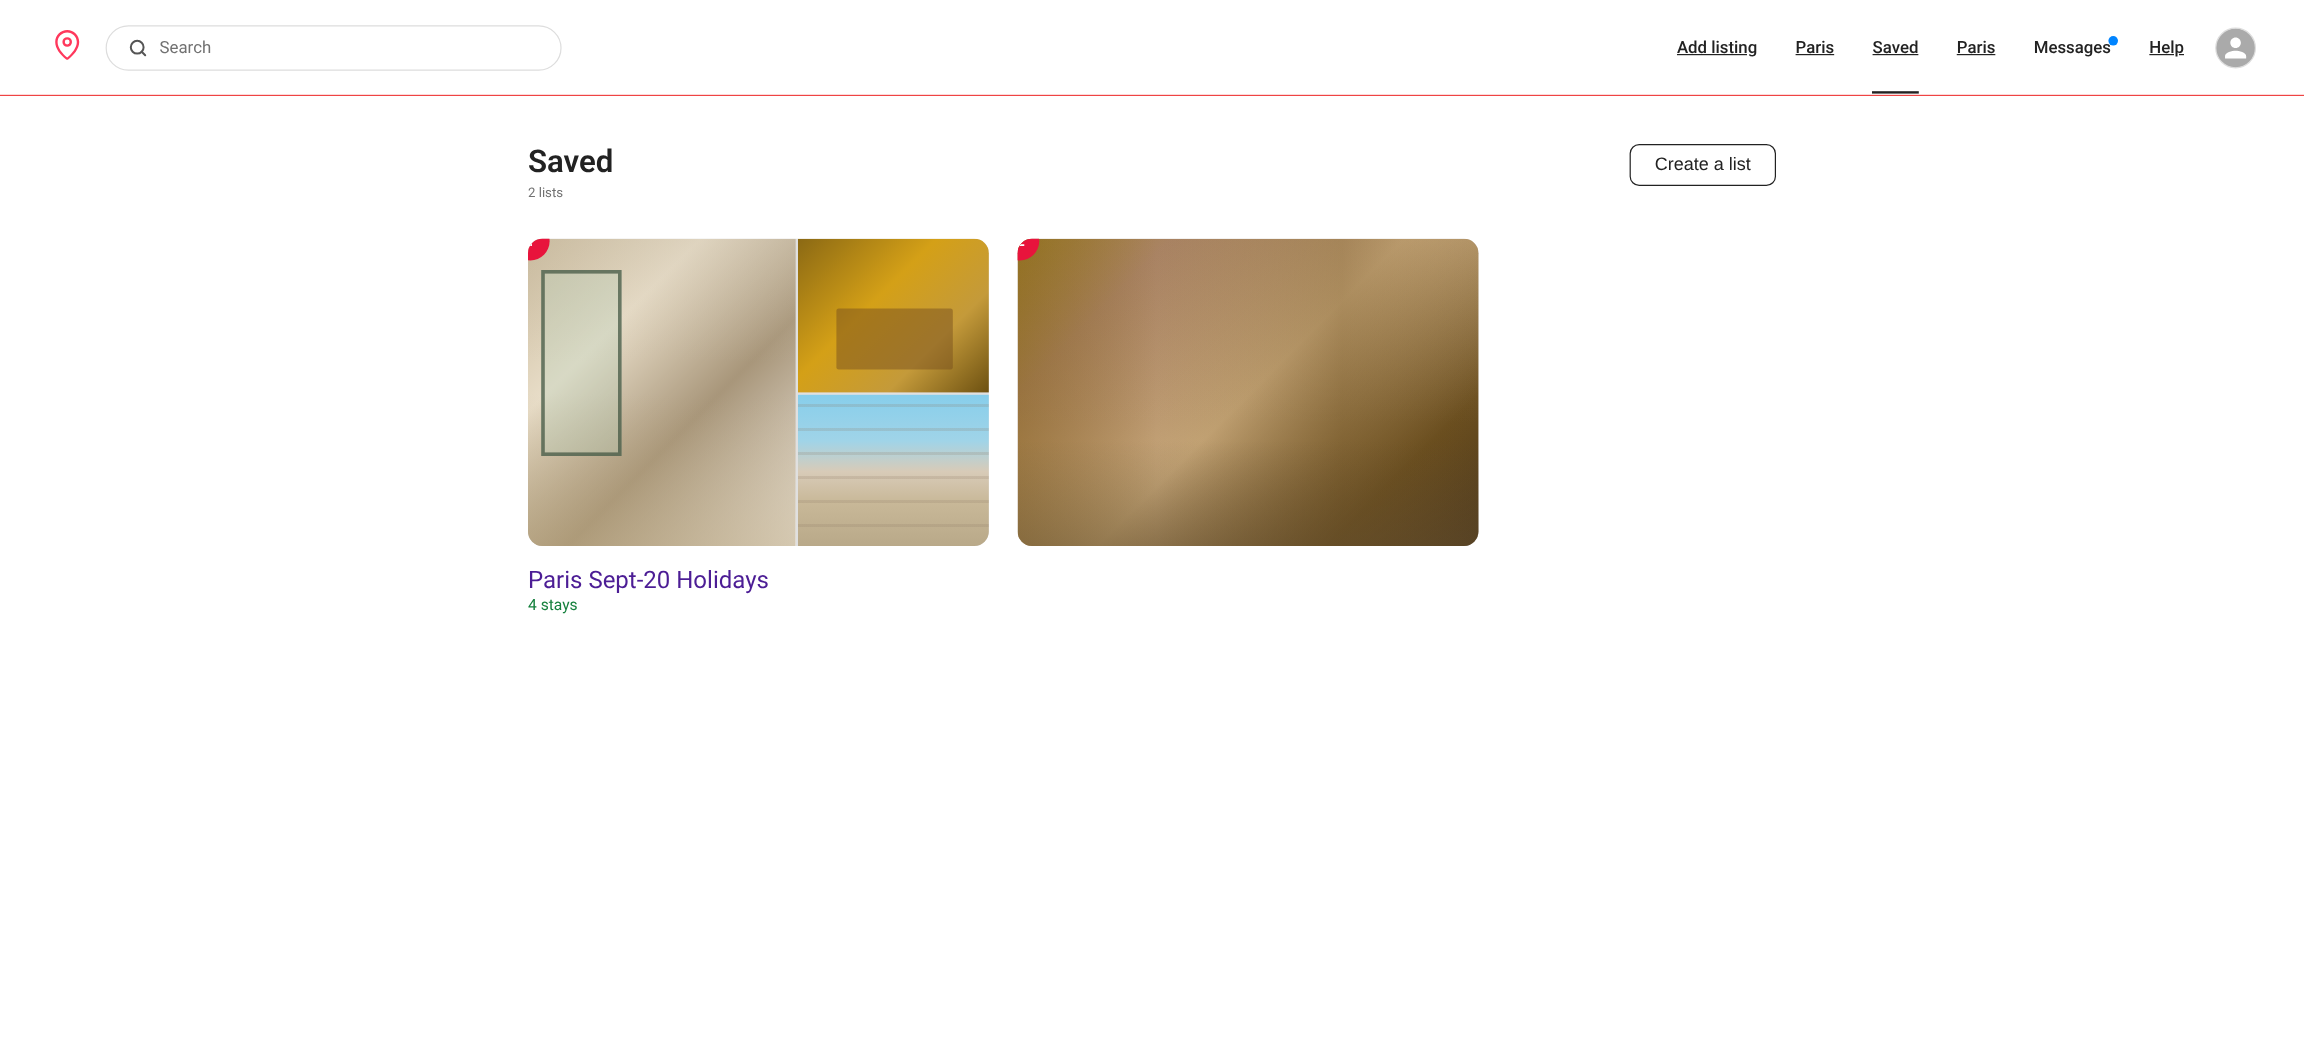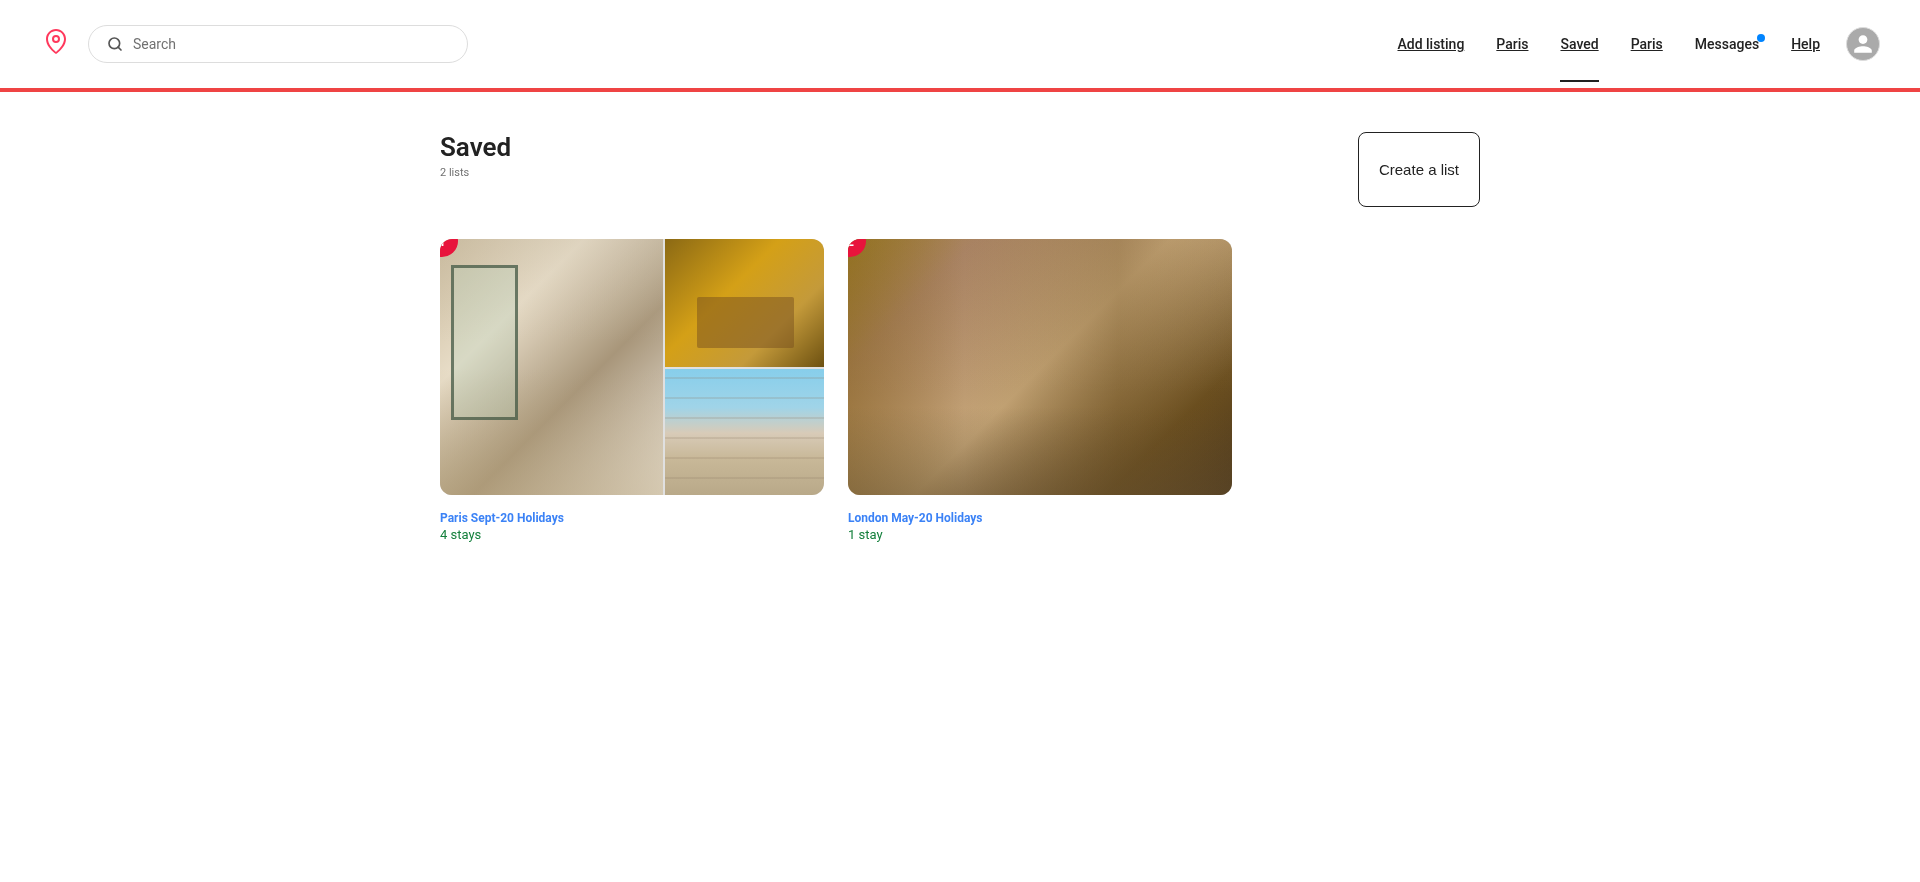--- a/index.html
+++ b/index.html
@@ -10,22 +10,22 @@
       color: #222;
       min-height: 882px;
     }
 
     
     header {
       display: flex;
       align-items: center;
       justify-content: space-between;
       padding: 0 40px;
-      height: 92px;
-      border-bottom: 4px solid #ef4444;
+      height: 80px;
+      border-bottom: 1px solid #ef4444;
       position: sticky;
       top: 0;
       background: #fff;
       z-index: 100;
     }
 
     .header-left {
       display: flex;
       align-items: center;
       gap: 16px;
@@ -150,21 +150,21 @@
 
     .page-subtitle {
       font-size: 11px;
       color: #717171;
     }
 
     .create-list-btn {
       border: 1px solid #222;
       background: #fff;
       border-radius: 8px;
-      padding: 28px 20px;
+      padding: 8px 20px;
       font-size: 15px;
       font-weight: 500;
       color: #222;
       cursor: pointer;
       white-space: nowrap;
     }
 
     
     .lists-grid {
       display: flex;
@@ -315,23 +315,23 @@
     .badge-wrapper {
       position: relative;
       display: inline-block;
     }
 
     .card-info {
       margin-top: 12px;
     }
 
     .card-title {
-      font-size: 12px;
-      font-weight: 700;
-      color: #3b82f6;
+      font-size: 20px;
+      font-weight: 400;
+      color: #4c1d95;
       margin-bottom: 2px;
     }
 
     .card-subtitle {
       font-size: 13px;
       color: #15803d;
     }
   </style>
 </head>
 <body>
@@ -402,20 +402,16 @@
       </div>
     </div>
 
     <div class="list-card">
       <div class="badge-wrapper">
         <div class="card-images">
           <div class="fake-img img-single london-main"></div>
           <div class="list-badge">2</div>
         </div>
       </div>
-      <div class="card-info">
-        <div class="card-title">London May-20 Holidays</div>
-        <div class="card-subtitle">1 stay</div>
-      </div>
     </div>
 
   </div>
 </main>
 
 </body></html>

